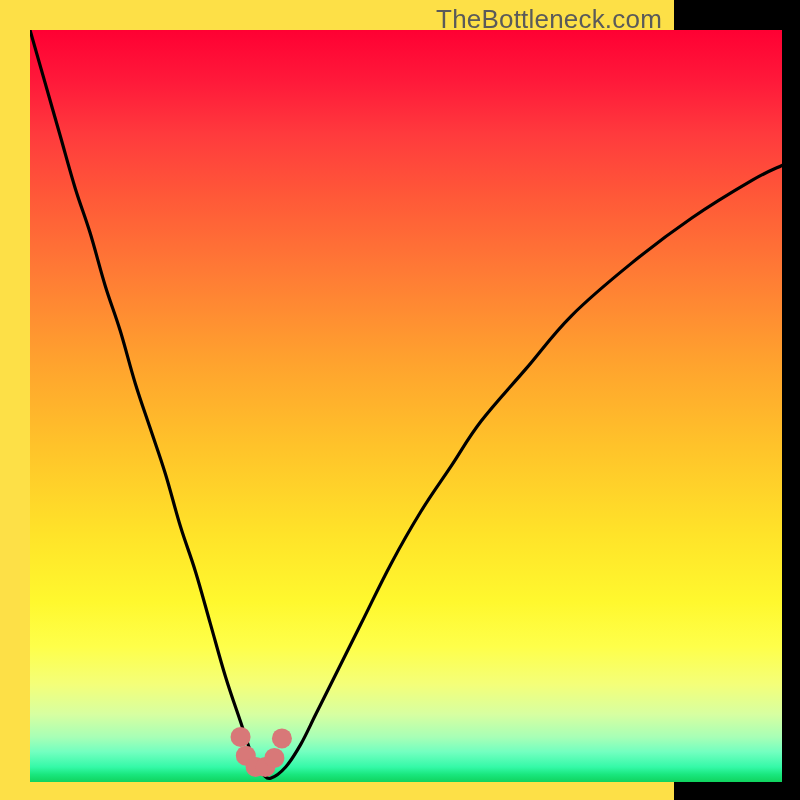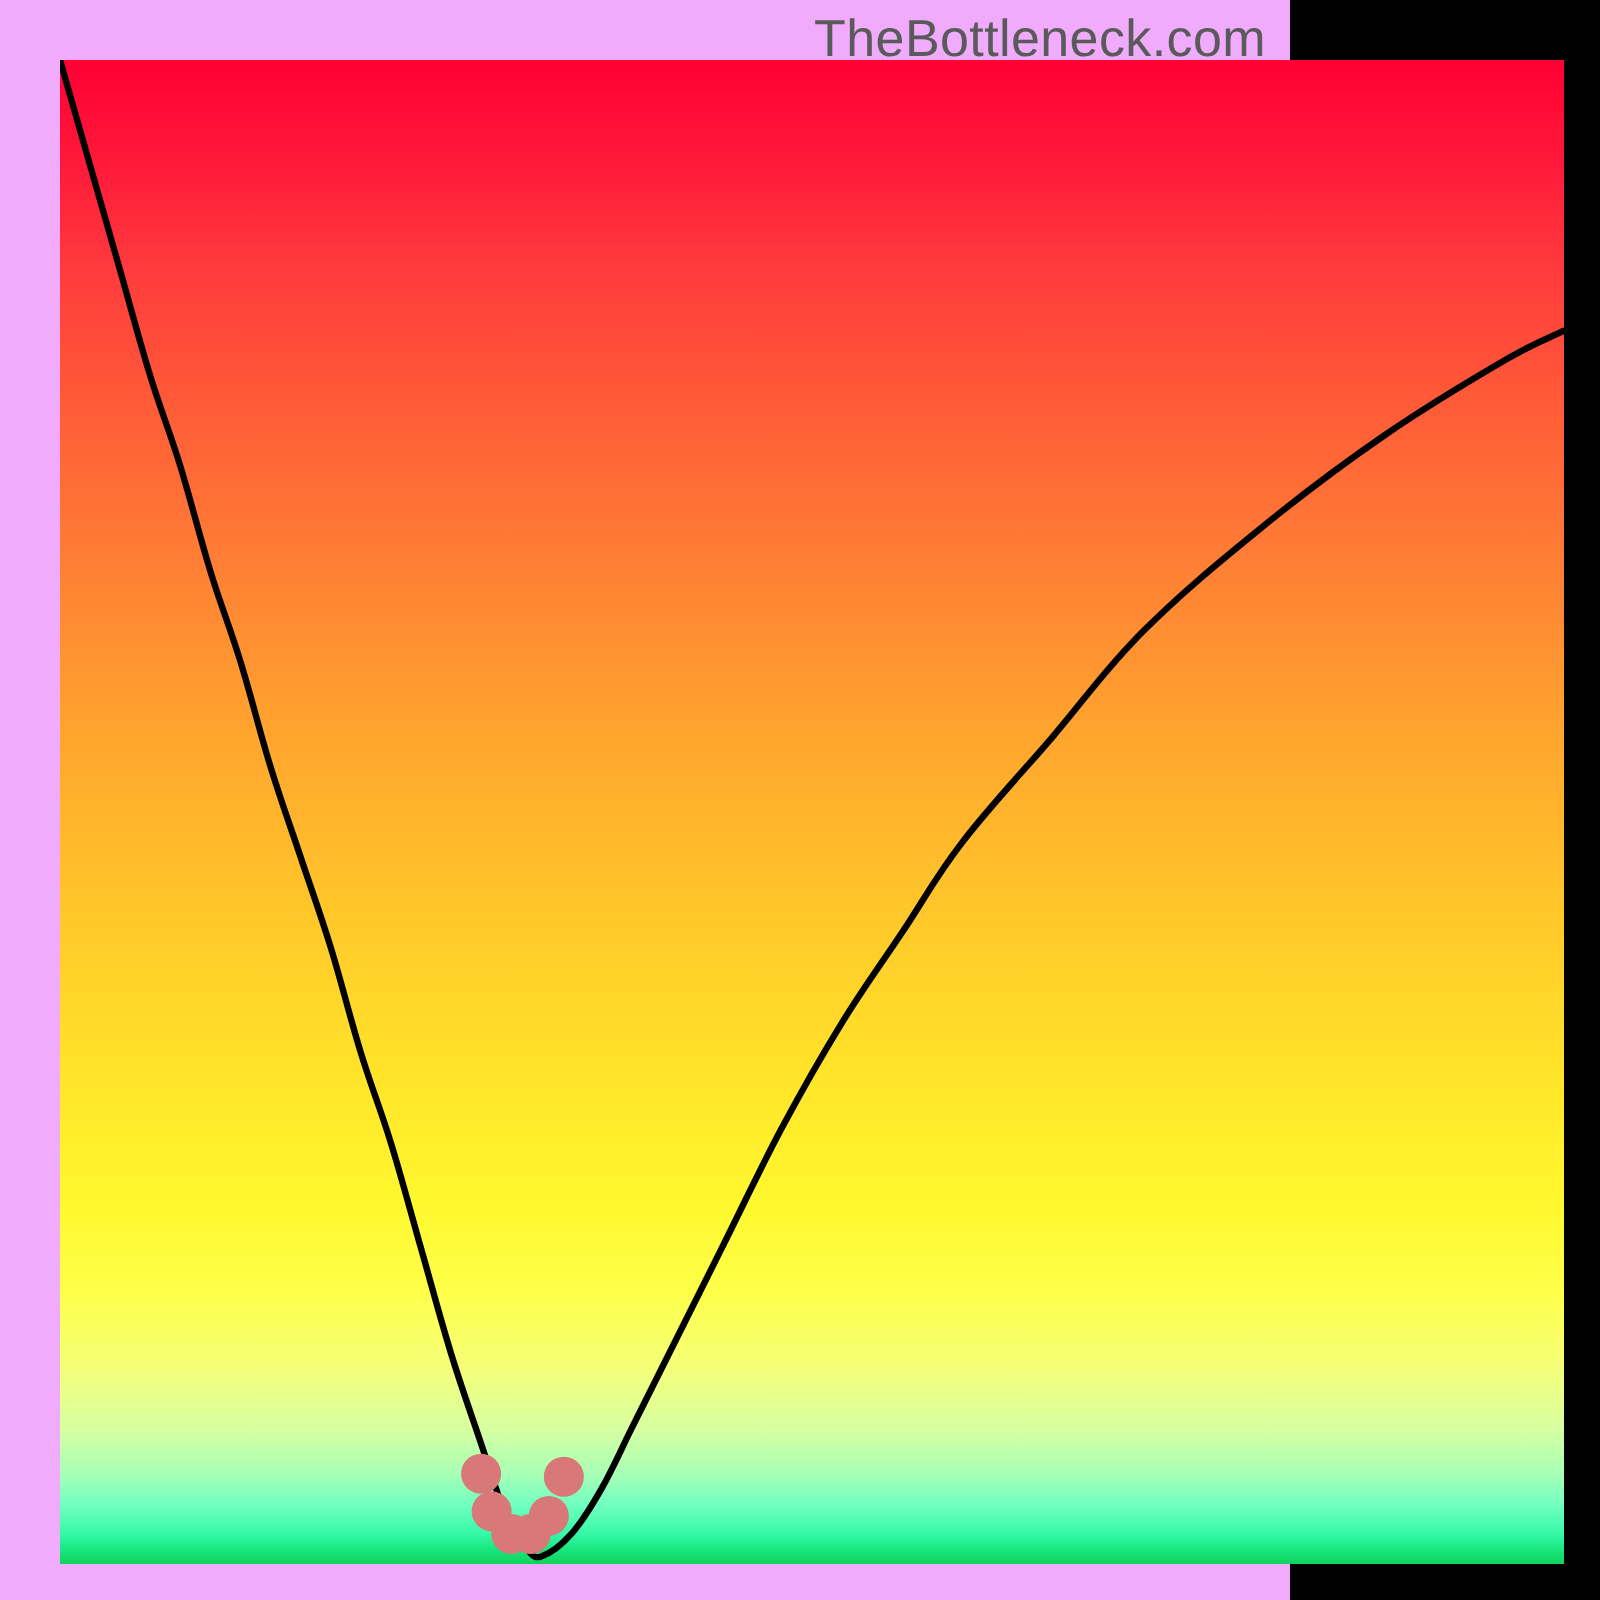--- a/index.html
+++ b/index.html
@@ -8,21 +8,22 @@
     width: 800px;
     height: 800px;
     overflow: hidden;
     background: #000;
     font-family: Arial, Helvetica, sans-serif;
   }
   .frame {
     position: relative;
     width: 645px;
     height: 800px;
-    background: #f0abfc;
+    background: #fde047;
+    padding-left: 29px;
   }
   .watermark {
     position: absolute;
     top: 4px;
     right: 12px;
     font-size: 26px;
     font-weight: 500;
     color: #5a5a5a;
     letter-spacing: 0.2px;
     z-index: 10;

